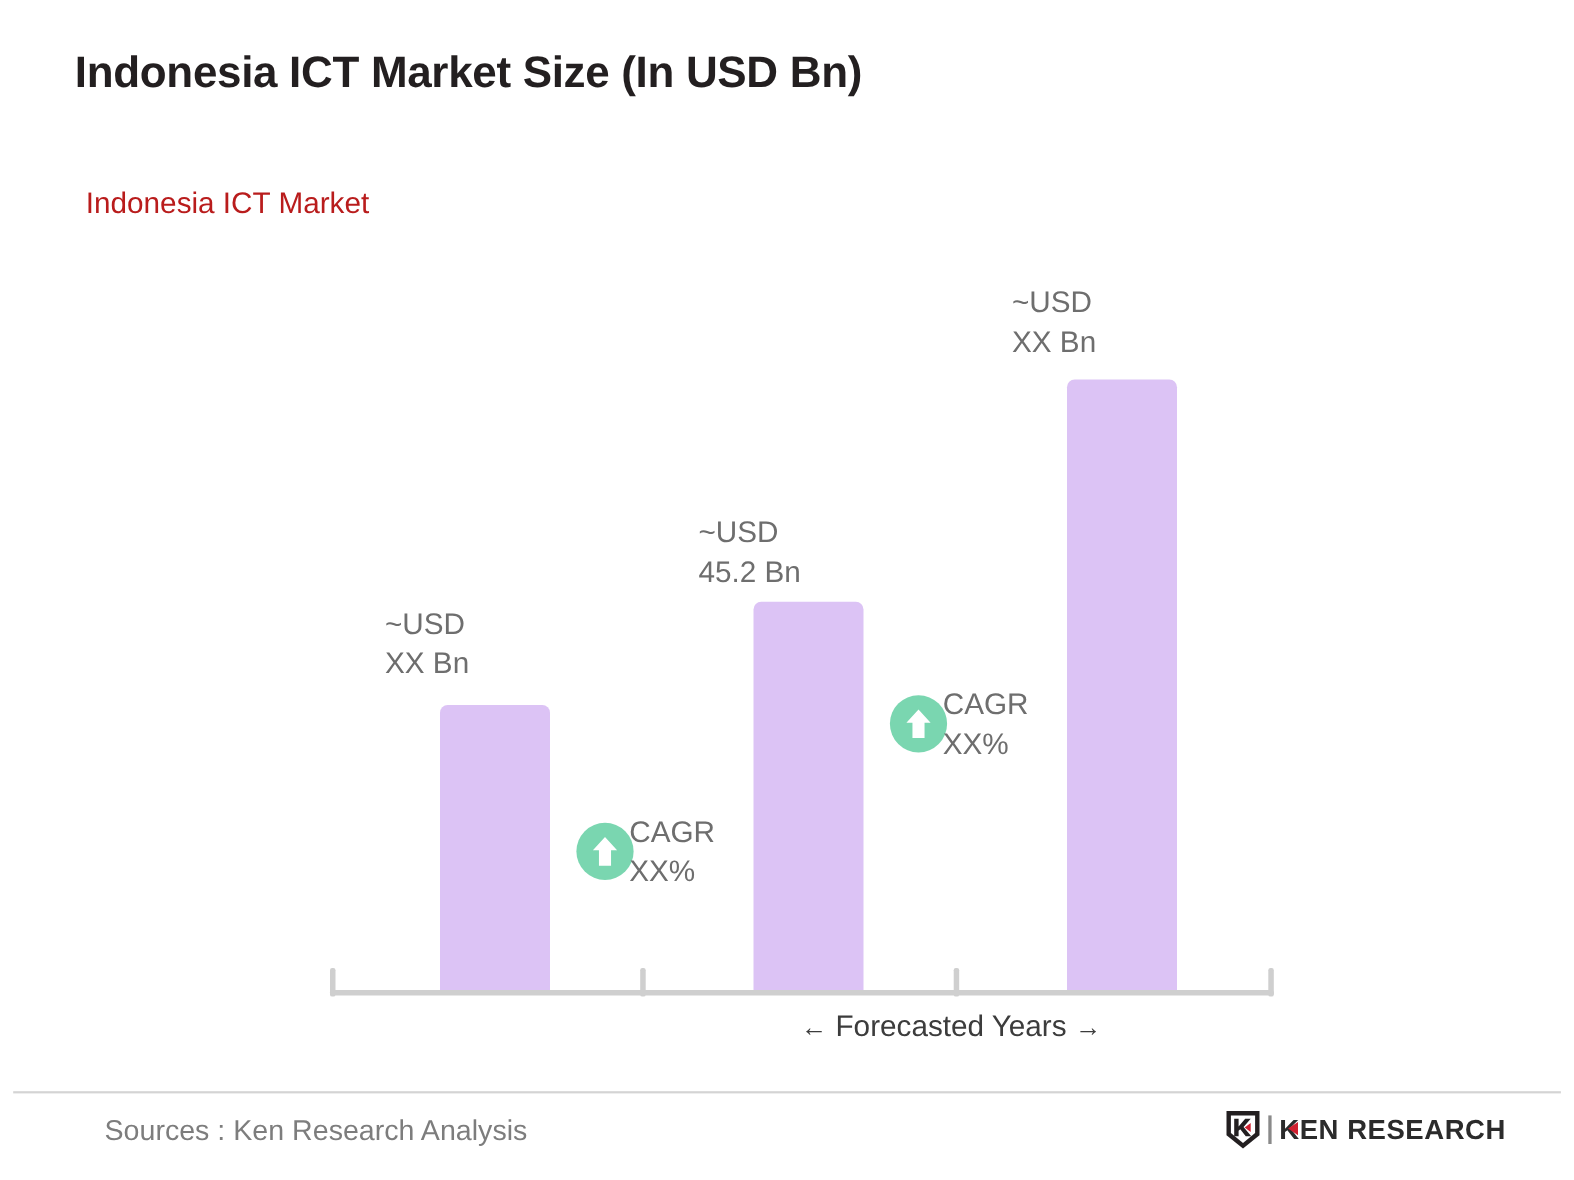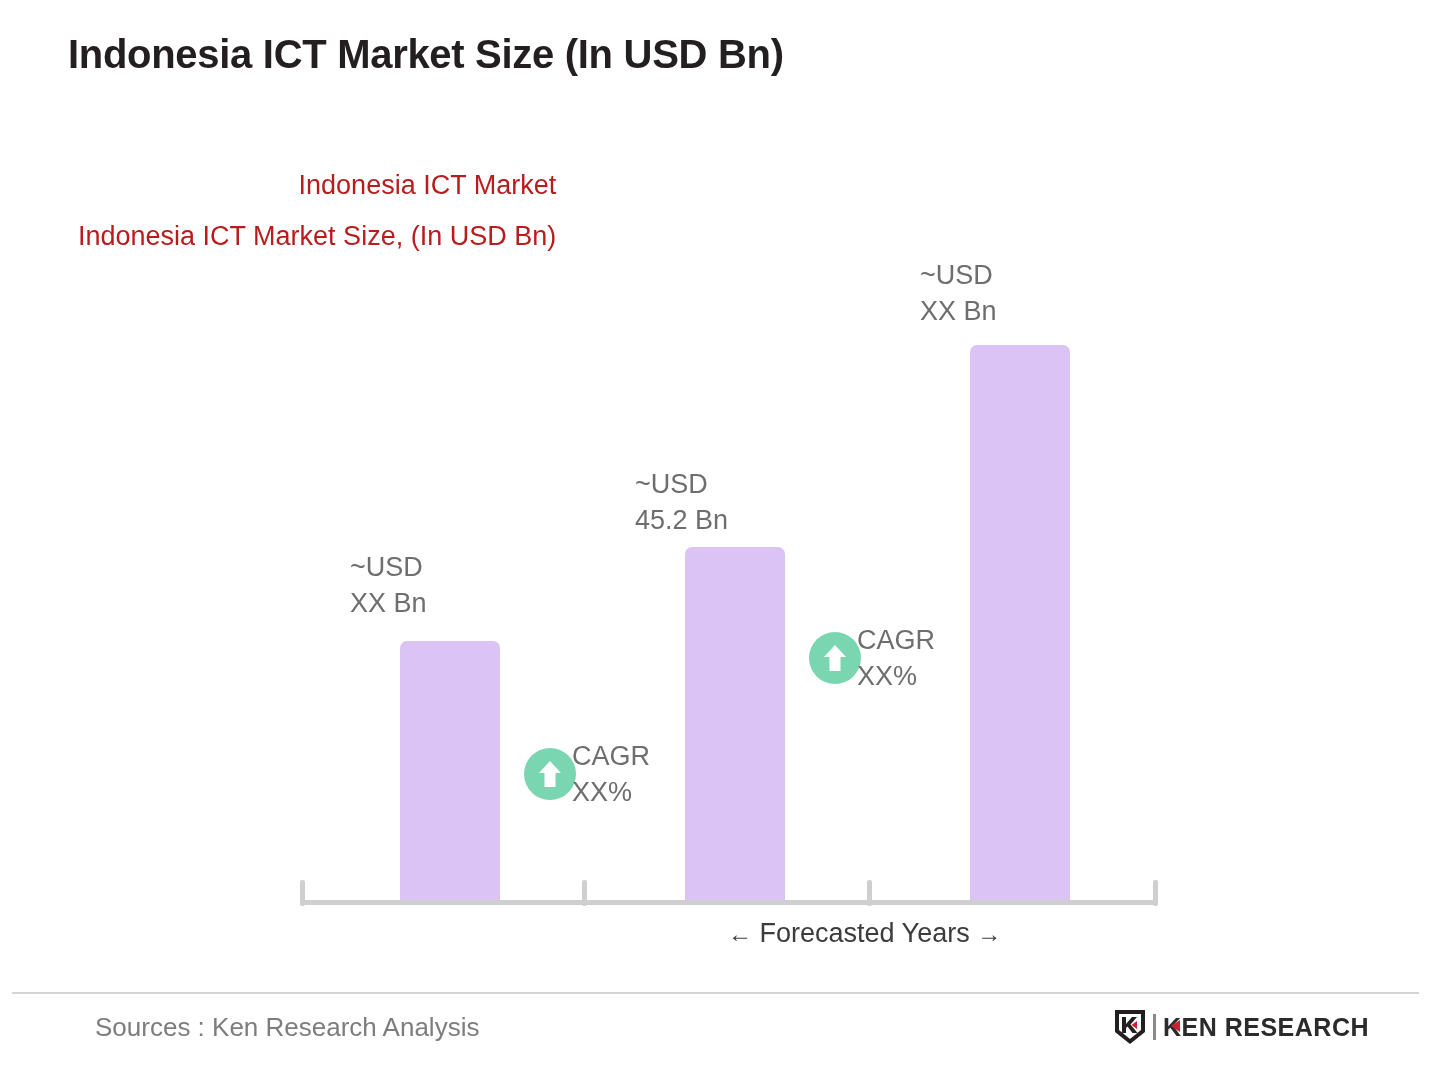--- a/index.html
+++ b/index.html
@@ -13,21 +13,21 @@
     position: relative;
     overflow: hidden;
     font-family: "Liberation Sans", sans-serif;
     -webkit-font-smoothing: antialiased;
   }
 
   
   #slide-title {
     position: absolute;
     left: 68px;
-    top: 32px;
+    top: 44px;
     font-size: 40px;
     font-weight: bold;
     color: #231f20;
     letter-spacing: -0.3px;
     white-space: nowrap;
   }
 
   
   #subtitle-block {
     position: absolute;
@@ -182,21 +182,20 @@
     border-right: 9px solid #d0202f;
   }
 </style>
 </head>
 <body>
 
 <div id="slide-title">Indonesia ICT Market Size (In USD Bn)</div>
 
 <div id="subtitle-block">
   <div class="subtitle-line">Indonesia ICT Market</div>
-  <div class="subtitle-line">Indonesia ICT Market Size, (In USD Bn)</div>
 </div>
 
 <div id="chart-area">
 
   <div class="bar" style="left:400px; top:641px; width:100px; height:262px;"></div>
   <div class="bar-label" style="left:350px; top:549px; width:200px;">
     <span class="lbl-top">~USD</span>
     <span class="lbl-bot">XX Bn</span>
   </div>
 

